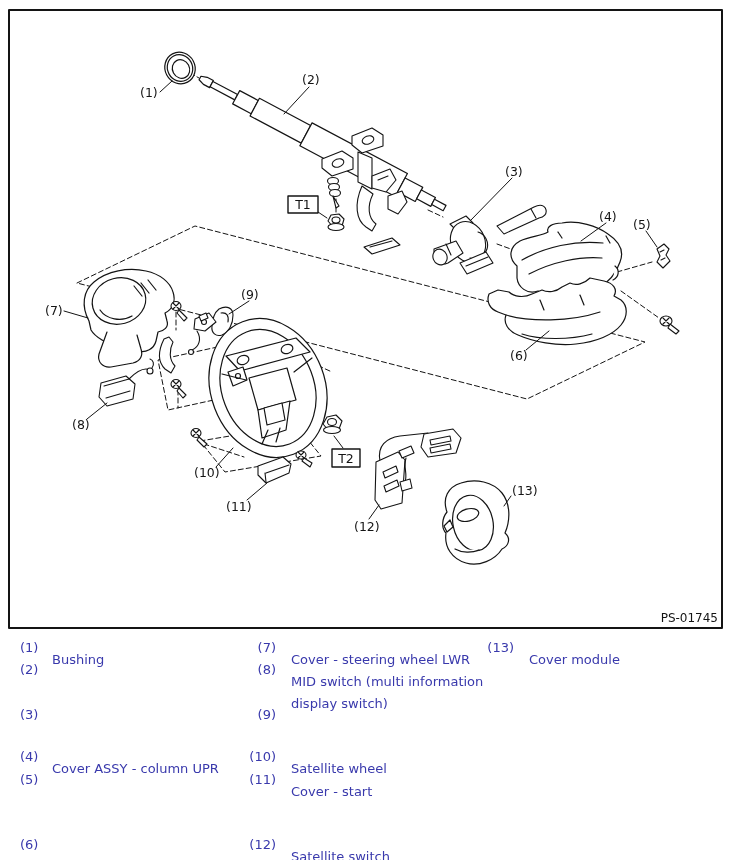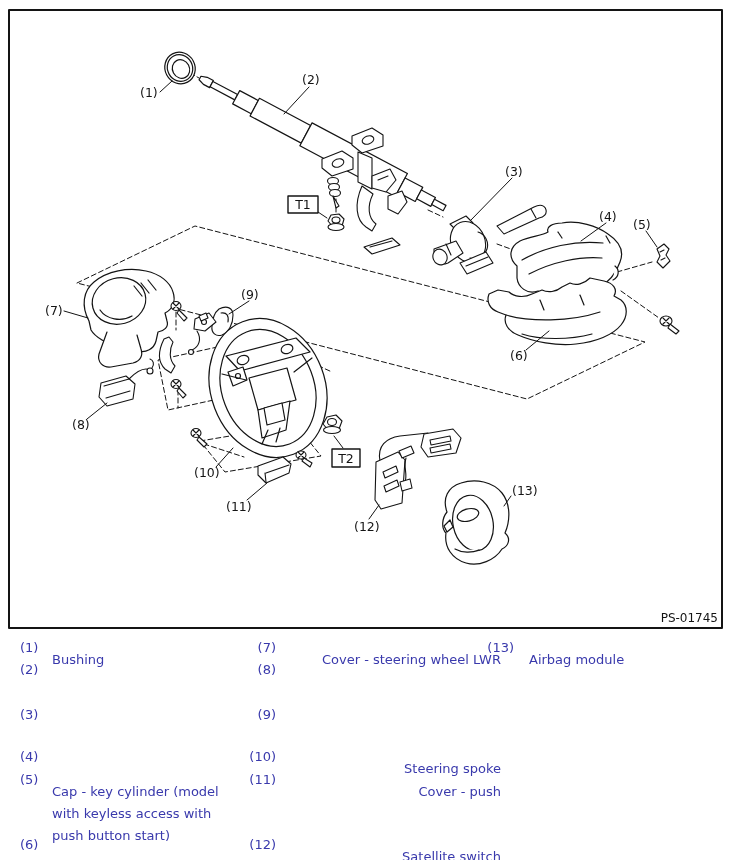--- a/index.html
+++ b/index.html
@@ -6,21 +6,21 @@
   body{width:729px;height:860px;position:relative;overflow:hidden;
        font-family:"DejaVu Sans","Liberation Sans",sans-serif;}
   .diagram-wrap{position:absolute;left:0;top:0;width:729px;height:635px;}
   svg{display:block;}
   .legend{position:absolute;left:0;top:0;width:729px;height:860px;}
   .legend-item{position:absolute;display:flex;align-items:flex-start;
                color:#3939ac;font-size:13px;line-height:22px;}
   .legend-item .num{flex:0 0 auto;text-align:right;white-space:nowrap;}
   .legend-item .lbl{white-space:pre-line;margin-left:15px;margin-top:12px;}
   .c1 .num{width:17px;} .c1 .lbl{width:205px;}
-  .c2 .num{width:30px;} .c2 .lbl{width:210px;text-align:right;}
+  .c2 .num{width:30px;} .c2 .lbl{width:210px;}
   .c3 .num{width:30px;} .c3 .lbl{width:180px;}
 </style>
 </head>
 <body>
 
 <div class="diagram-wrap">
 <svg width="729" height="635" viewBox="0 0 729 635">
   <g stroke="#141414" fill="none" stroke-linejoin="round" stroke-linecap="round">
 
     <rect x="9" y="10" width="713" height="618" stroke-width="2"></rect>
@@ -270,52 +270,52 @@
     <span class="lbl">Bushing</span>
   </div>
   <div class="legend-item c1" style="left:20px;top:659px;">
     <span class="num">(2)</span>
   </div>
   <div class="legend-item c1" style="left:20px;top:704px;">
     <span class="num">(3)</span>
   </div>
   <div class="legend-item c1" style="left:20px;top:746px;">
     <span class="num">(4)</span>
+    <span class="lbl">Cover ASSY - column UPR</span>
   </div>
   <div class="legend-item c1" style="left:20px;top:769px;">
     <span class="num">(5)</span>
-    <span class="lbl">Cap - key cylinder (model
-with keyless access with
-push button start)</span>
   </div>
   <div class="legend-item c1" style="left:20px;top:834px;">
     <span class="num">(6)</span>
   </div>
 
   <div class="legend-item c2" style="left:246px;top:637px;">
     <span class="num">(7)</span>
     <span class="lbl">Cover - steering wheel LWR</span>
   </div>
   <div class="legend-item c2" style="left:246px;top:659px;">
     <span class="num">(8)</span>
+    <span class="lbl">MID switch (multi information
+display switch)</span>
   </div>
   <div class="legend-item c2" style="left:246px;top:704px;">
     <span class="num">(9)</span>
   </div>
   <div class="legend-item c2" style="left:246px;top:746px;">
     <span class="num">(10)</span>
-    <span class="lbl">Steering spoke</span>
+    <span class="lbl">Satellite wheel</span>
   </div>
   <div class="legend-item c2" style="left:246px;top:769px;">
     <span class="num">(11)</span>
-    <span class="lbl">Cover - push</span>
+    <span class="lbl">Cover - start</span>
   </div>
   <div class="legend-item c2" style="left:246px;top:834px;">
     <span class="num">(12)</span>
     <span class="lbl">Satellite switch</span>
   </div>
 
   <div class="legend-item c3" style="left:484px;top:637px;">
     <span class="num">(13)</span>
-    <span class="lbl">Airbag module</span>
+    <span class="lbl">Cover module</span>
   </div>
 
 </div>
 
 </body></html>

